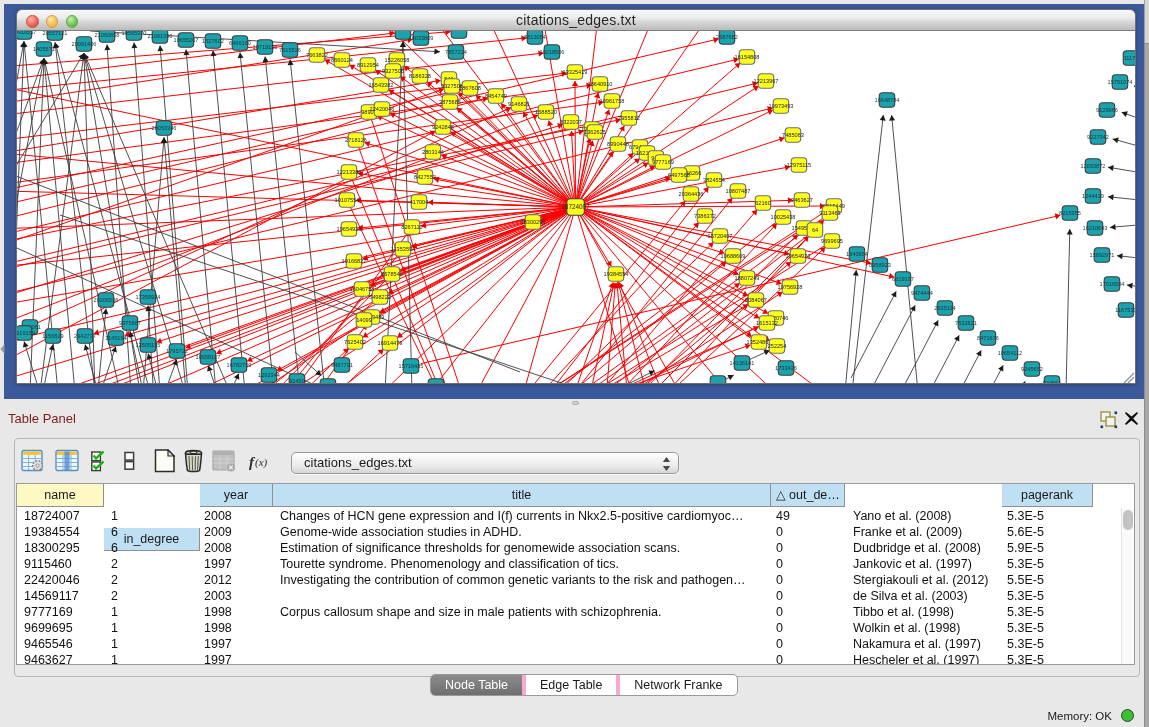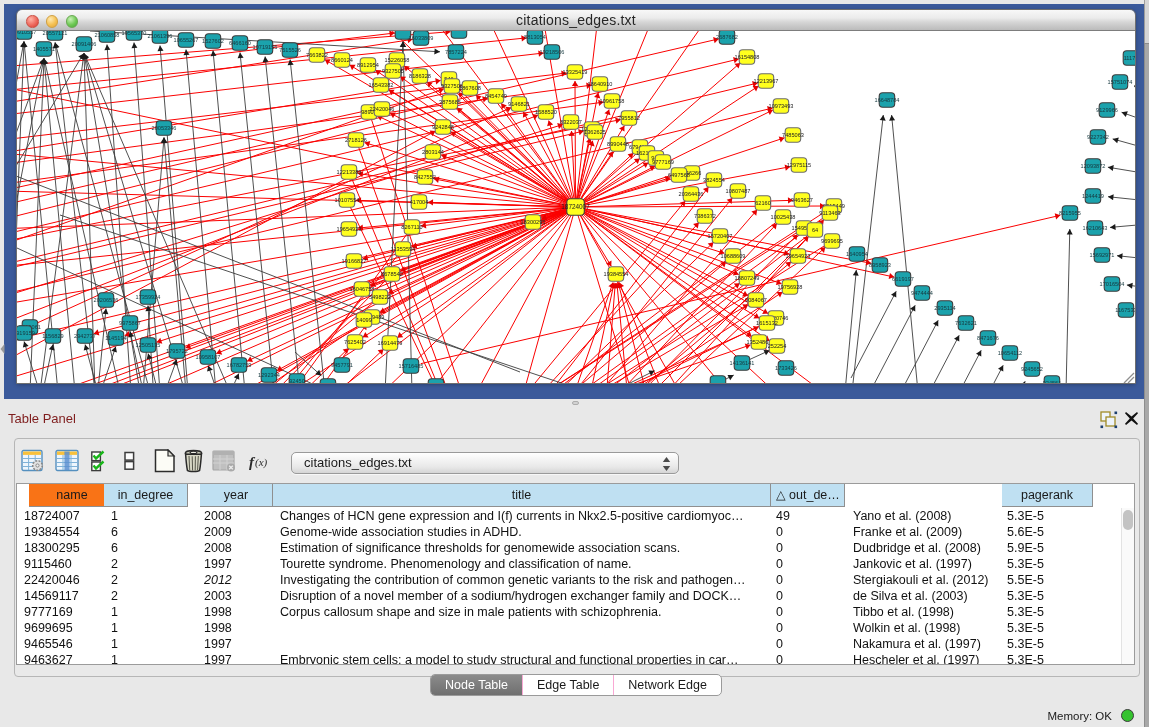--- a/index.html
+++ b/index.html
@@ -9,21 +9,21 @@
 .tl { position:absolute; top:5px; width:12.5px; height:12.5px; border-radius:50%; }
 #canvas { position:absolute; left:0; top:21px; width:1118px; height:352px; background:#ffffff; }
 #tablepanel { position:absolute; left:0; top:400px; width:1144px; height:327px; background:#e8e8e8; }
 #tp_hdr { position:absolute; left:8px; top:11px; font-size:13px; color:#7f1d1d; }
 #container { position:absolute; left:14px; top:38px; width:1126px; height:239px; background:#e9e9e9; border:1px solid #b6b6b6; border-radius:4px; }
 #tbl { position:absolute; left:1px; top:44px; width:1119px; height:182px; background:#fff; border:1px solid #9b9b9b; overflow:hidden; }
 .th { position:absolute; top:0; height:23px; border-right:1px solid #8f8f8f; border-bottom:1px solid #8f8f8f; font-size:12.5px; color:#1a1a1a; text-align:center; line-height:23px; background:#bfe0f2; }
 .trow { position:absolute; left:0; width:1119px; height:16px; font-size:12.5px; color:#111; }
 .trow span { position:absolute; top:0; line-height:16px; white-space:nowrap; }
 #tabs { position:absolute; left:430px; top:274px; height:22px; display:flex; border:1px solid #9a9a9a; border-radius:5px; overflow:hidden; background:#fff; }
-.tab { font-size:12.5px; padding:0 14px; line-height:20px; color:#1a1a1a; border-left:1px solid #f9a8d4; }
+.tab { font-size:12.5px; padding:0 14px; line-height:20px; color:#1a1a1a; border-left:4px solid #f9a8d4; }
 .tab.first { border-left:none; }
 .tab.sel { background:linear-gradient(180deg,#8b8b8b,#6f6f6f); color:#fff; }
 #memory { position:absolute; right:32px; top:310px; font-size:11.5px; color:#1a1a1a; }
 #memdot { position:absolute; right:10px; top:309px; width:13px; height:13px; border-radius:50%; background:#35c32f; border:1.5px solid #3c3c3c; }
 #rightstrip { position:absolute; right:0; top:0; width:5px; height:727px; background:#a8a8a8; border-left:1px solid #8d8d8d; }
 #rightstriptop { position:absolute; right:0; top:0; width:5px; height:43px; background:#d6d6d6; border-left:1px solid #9d9d9d; }
 </style></head><body>
 <div id="frame">
   <div id="win">
     <div id="canvas">
@@ -840,22 +840,22 @@
     </svg>
 
     <div style="position:absolute;left:276px;top:13px;width:388px;height:22px;border:1px solid #9a9a9a;border-radius:5px;background:linear-gradient(180deg,#ffffff,#e8e8e8 70%,#d5d5d5);box-shadow:0 1px 1px rgba(255,255,255,.7);">
       <div style="position:absolute;left:12px;top:2px;font-size:13px;color:#1a1a1a;">citations_edges.txt</div>
       <svg style="position:absolute;right:6px;top:3px;" width="11" height="16" viewBox="0 0 11 16">
         <path d="M5.5 1 L9.2 6 L1.8 6 Z" fill="#4a4a4a"></path>
         <path d="M5.5 15 L9.2 10 L1.8 10 Z" fill="#4a4a4a"></path>
       </svg>
     </div>
     <div id="tbl">
-      <div class="th" style="left:12px; width:87px; background:#f97316;">name</div>
-      <div class="th" style="left:87px; width:84px;">in_degree</div>
+      <div class="th" style="left:0; width:87px; background:#fef9c3;">name</div>
+      <div class="th" style="left:87px; width:96px;margin-top:44px;">in_degree</div>
       <div class="th" style="left:183px; width:73px;">year</div>
       <div class="th" style="left:256px; width:498px;">title</div>
       <div class="th" style="left:754px; width:74px; text-align:left; padding-left:5px;">△ out_de…</div>
       <div class="th" style="left:985px; width:91px;">pagerank</div>
       <div class="trow" style="top:24px;">
 <span style="left:7px;">18724007</span>
           <span style="left:94px;">1</span>
           <span style="left:187px;">2008</span>
           <span style="left:263px;">Changes of HCN gene expression and I(f) currents in Nkx2.5-positive cardiomyoc…</span>
           <span style="left:759px;text-align:right;">49</span>
@@ -877,39 +877,38 @@
           <span style="left:187px;">2008</span>
           <span style="left:263px;">Estimation of significance thresholds for genomewide association scans.</span>
           <span style="left:759px;">0</span>
           <span style="left:836px;">Dudbridge et al. (2008)</span>
           <span style="left:990px;">5.9E-5</span>
         </div>
         <div class="trow" style="top:72px;">
 <span style="left:7px;">9115460</span>
           <span style="left:94px;">2</span>
           <span style="left:187px;">1997</span>
-          <span style="left:263px;">Tourette syndrome. Phenomenology and classification of name.</span>
+          <span style="left:263px;">Tourette syndrome. Phenomenology and classification of tics.</span>
           <span style="left:759px;">0</span>
           <span style="left:836px;">Jankovic et al. (1997)</span>
           <span style="left:990px;">5.3E-5</span>
         </div>
         <div class="trow" style="top:88px;">
 <span style="left:7px;">22420046</span>
           <span style="left:94px;">2</span>
-          <span style="left:187px;font-style:italic;">2012</span>
+          <span style="left:187px;">2012</span>
           <span style="left:263px;">Investigating the contribution of common genetic variants to the risk and pathogen…</span>
           <span style="left:759px;">0</span>
           <span style="left:836px;">Stergiakouli et al. (2012)</span>
           <span style="left:990px;text-align:center;">5.5E-5</span>
         </div>
         <div class="trow" style="top:104px;">
 <span style="left:7px;">14569117</span>
           <span style="left:94px;">2</span>
           <span style="left:187px;">2003</span>
-          <span style="left:263px;">Disruption of a novel member of a sodium/hydrogen exchanger family and DOCK…</span>
           <span style="left:759px;">0</span>
           <span style="left:836px;">de Silva et al. (2003)</span>
           <span style="left:990px;">5.3E-5</span>
         </div>
         <div class="trow" style="top:120px;">
 <span style="left:7px;">9777169</span>
           <span style="left:94px;">1</span>
           <span style="left:187px;">1998</span>
           <span style="left:263px;">Corpus callosum shape and size in male patients with schizophrenia.</span>
           <span style="left:759px;">0</span>
@@ -929,34 +928,33 @@
           <span style="left:94px;">1</span>
           <span style="left:187px;">1997</span>
           <span style="left:759px;">0</span>
           <span style="left:836px;">Nakamura et al. (1997)</span>
           <span style="left:990px;">5.3E-5</span>
         </div>
         <div class="trow" style="top:168px;">
 <span style="left:7px;">9463627</span>
           <span style="left:94px;">1</span>
           <span style="left:187px;">1997</span>
-          <span style="left:263px;">Embryonic stem cells: a model to study structural and functional properties in car…</span>
           <span style="left:759px;">0</span>
           <span style="left:836px;">Hescheler et al. (1997)</span>
           <span style="left:990px;">5.3E-5</span>
         </div>
 
       <div style="position:absolute; left:1104px; top:24px; width:15px; height:158px; background:#fafafa; border-left:1px solid #e3e3e3;"></div>
       <div style="position:absolute; left:1106px; top:26px; width:10px; height:20px; background:#c3c3c3; border-radius:5px;"></div>
     </div>
   </div>
   <div id="tabs">
     <div class="tab first sel">Node Table</div>
     <div class="tab">Edge Table</div>
-    <div class="tab">Network Edge</div>
+    <div class="tab">Network Franke</div>
   </div>
   <div id="memory">Memory: OK</div>
   <div id="memdot"></div>
 </div>
 <div id="rightstrip"></div>
 <div id="rightstriptop"></div>
 <div style="position:absolute;left:1144px;top:43px;width:5px;height:1px;background:#8d8d8d;"></div>
 <svg style="position:absolute;left:0px;top:343px;" width="5" height="12" viewBox="0 0 5 12">
     <path d="M4.5 1 L0.5 6 L4.5 11 Z" fill="#9a9a9a"></path>
   </svg>

